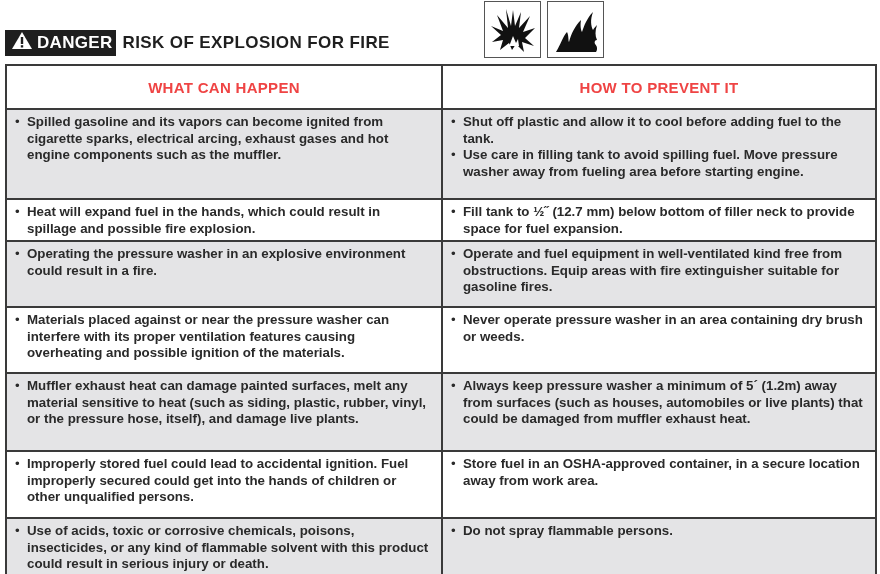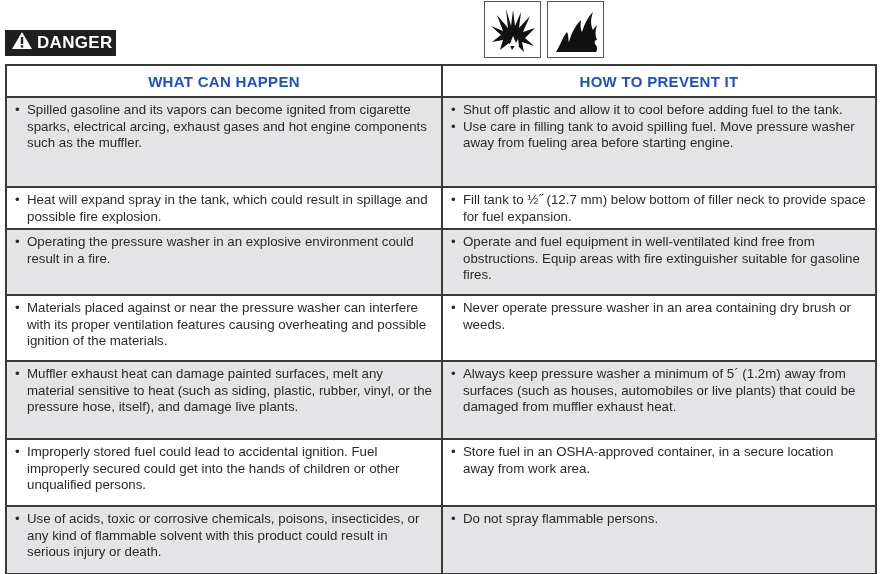--- a/index.html
+++ b/index.html
@@ -12,43 +12,44 @@
   .danger-badge svg { margin-right:4px; }
   .title-text { font-weight:bold; font-size:17px; color:#1f1f1f; margin-left:6px; letter-spacing:0.4px; }
 
   .pictos { position:absolute; left:484px; top:1px; display:flex; gap:6px; }
   .picto { width:57px; height:57px; border:1.5px solid #555; box-sizing:border-box; background:#fff;
            display:flex; align-items:center; justify-content:center; }
 
   table.safety { position:absolute; left:5px; top:64px; width:870px; border-collapse:collapse;
                  table-layout:fixed; }
   table.safety th, table.safety td { border:2px solid #3a3a3a; vertical-align:top; }
-  table.safety th { height:26px; font-size:15px; font-weight:bold; color:#1d4ed8; text-align:center;
-                    vertical-align:middle; letter-spacing:0.3px; padding:2px; background:#fff; }
+  table.safety th { height:26px; font-size:15px; font-weight:bold; color:#ef4444; text-align:center;
+                    vertical-align:middle; letter-spacing:0.3px; padding:8px; background:#fff; }
   table.safety td { font-size:13.3px; line-height:16.5px; padding:4px 8px 2px 8px; color:#2a2a2a; }
   tr.shade td { background:#e4e4e6; }
   tr.plain td { background:#ffffff; }
   .bullet { display:flex; }
   .bullet .dot { width:12px; flex:none; }
-  .bullet .txt { flex:1; }
+  .bullet .txt { flex:1;font-weight:bold; }
 </style>
 </head>
 <body>
 
 <div class="title-row">
   <div class="danger-badge">
     <span>
       <svg width="22" height="19" viewBox="0 0 22 19">
         <polygon points="11,1 21,18 1,18" fill="#fff"></polygon>
         <rect x="9.8" y="6" width="2.4" height="7" fill="#1f1f1f"></rect>
         <rect x="9.8" y="14.2" width="2.4" height="2.3" fill="#1f1f1f"></rect>
       </svg>
     </span>
     <span>DANGER</span>
   </div>
+  <span class="title-text">RISK OF EXPLOSION FOR FIRE</span>
 </div>
 
 <div class="pictos">
   <div class="picto">
     <svg width="50" height="48" viewBox="0 0 50 48">
       <polygon fill="#111" points="25,4 27,20 33,6 31,22 42,10 35,26 47,22 37,32 46,40 34,36 36,46 28,38 24,44 21,37 12,44 15,34 4,36 13,29 3,20 15,25 9,9 20,22 18,3 23,20"></polygon>
       <polygon fill="#fff" points="22,38 25,30 28,37 30,33 31,40 20,40"></polygon>
     </svg>
   </div>
   <div class="picto">
@@ -85,21 +86,21 @@
           <div class="bullet">
             <span class="dot">•</span>
             <span class="txt">Use care in filling tank to avoid spilling fuel. Move pressure washer away from fueling area before starting engine.</span>
           </div>
         </td>
       </tr>
       <tr class="plain" style="height: 42px;">
         <td>
           <div class="bullet">
             <span class="dot">•</span>
-            <span class="txt">Heat will expand spray in the tank, which could result in spillage and possible fire explosion.</span>
+            <span class="txt">Heat will expand fuel in the hands, which could result in spillage and possible fire explosion.</span>
           </div>
         </td>
         <td>
           <div class="bullet">
             <span class="dot">•</span>
             <span class="txt">Fill tank to ½˝ (12.7 mm) below bottom of filler neck to provide space for fuel expansion.</span>
           </div>
         </td>
       </tr>
       <tr class="shade" style="height: 66px;">

